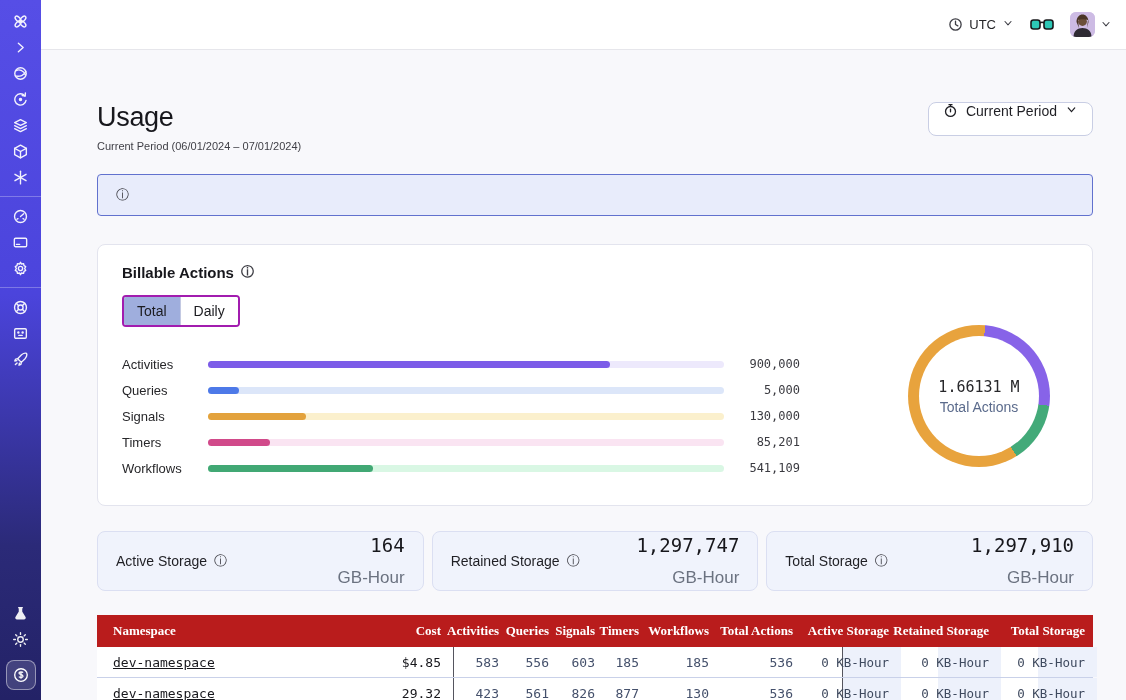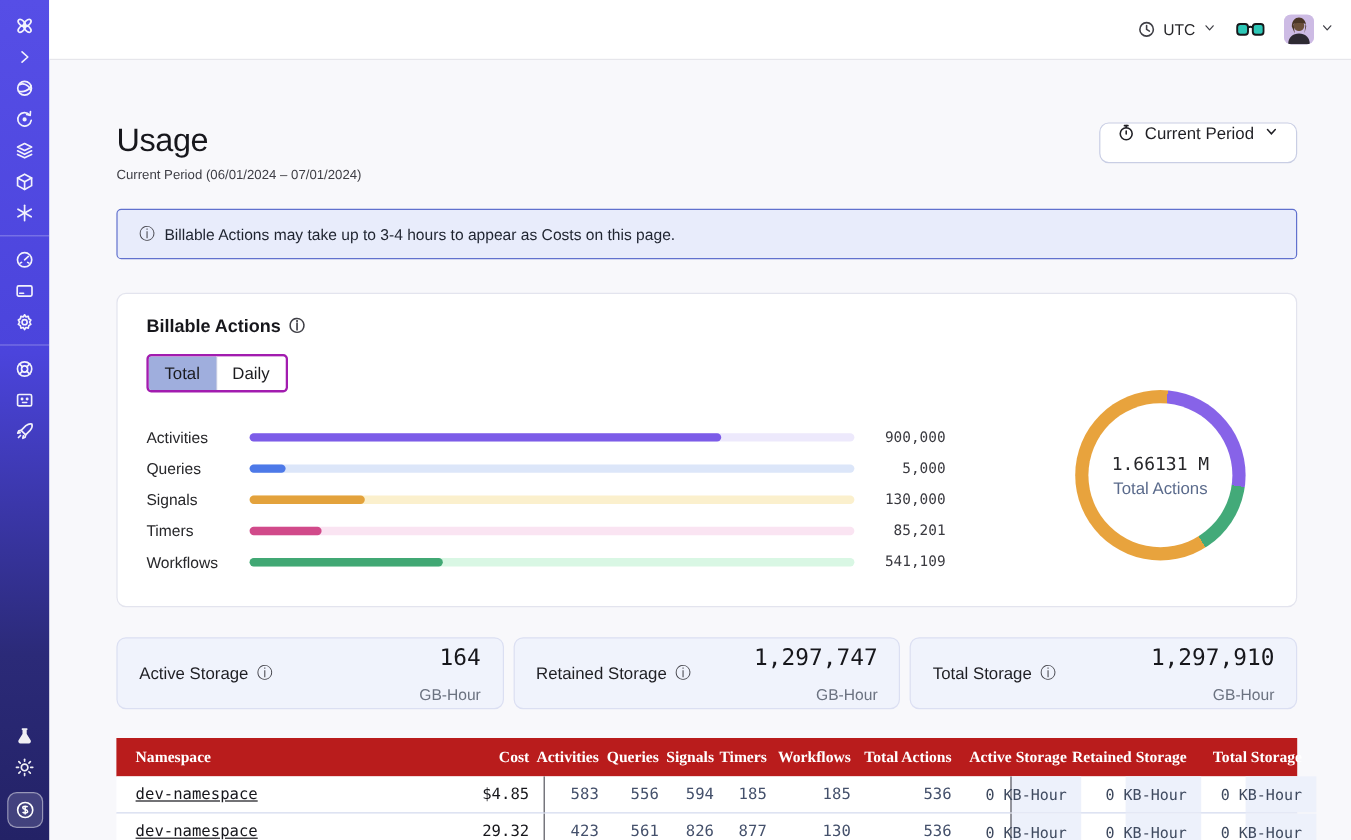--- a/index.html
+++ b/index.html
@@ -22,21 +22,21 @@
   
   .main { flex:1; display:flex; flex-direction:column; min-width:0; }
   .topbar { height:50px; background:#fff; border-bottom:1px solid #E6E6EB;
     display:flex; align-items:center; justify-content:flex-end; gap:16px; padding:0 14px; }
   .tz { display:flex; align-items:center; gap:6px; font-size:13px; color:#27272a; cursor:pointer; }
   .tz svg, .chev svg { stroke:#3f3f46; fill:none; stroke-width:1.4; stroke-linecap:round; stroke-linejoin:round; }
   .glasses { cursor:pointer; display:flex; }
   .avatar-wrap { display:flex; align-items:center; gap:5px; cursor:pointer; }
   .avatar { width:25px; height:25px; border-radius:6px; overflow:hidden; background:#D9CBEE; display:block; }
 
-  .content { flex:1; padding:0 45px 0 56px; overflow:hidden; }
+  .content { flex:1; padding:0 33px 0 56px; overflow:hidden; }
 
   .title-row { margin-top:52px; display:flex; align-items:flex-start; justify-content:space-between; }
   .page-title { font-size:27px; font-weight:500; letter-spacing:-.3px; color:#17171c; }
   .page-sub { margin-top:7px; font-size:11px; color:#3f3f46; }
   .period-btn { margin-top:0; height:34px; background:#fff; border:1px solid #C9CEE4; border-radius:8px;
     display:flex; gap:8px; padding:0 14px; font-size:14px; font-weight:500; color:#1f1f24; cursor:pointer; }
   .period-btn svg { stroke:#1f1f24; fill:none; stroke-width:1.4; stroke-linecap:round; }
 
   .banner { margin-top:22px; background:#E8ECFB; border:1px solid #6171CE; border-radius:4px;
     height:42px; display:flex; align-items:center; gap:8px; padding:0 18px; font-size:13px; color:#1f2430; }
@@ -64,21 +64,21 @@
   .donut-val { font-family:"DejaVu Sans Mono", monospace; font-size:15px; color:#27272a; }
   .donut-lab { font-size:14px; color:#5B6B8C; }
 
   
   .storage-row { margin-top:25px; display:flex; gap:8px; }
   .storage-card { flex:1; background:#F0F3FC; border:1px solid #DBDFF2; border-radius:8px; height:60px;
     display:flex; align-items:center; justify-content:space-between; padding:0 18px; }
   .storage-label { font-size:14px; color:#1f1f24; display:flex; align-items:center; gap:7px; }
   .storage-right { text-align:right; }
   .storage-value { font-family:"DejaVu Sans Mono", monospace; font-size:19px; color:#17171c; }
-  .storage-unit { font-size:13px; color:#6B7280; margin-top:12px; }
+  .storage-unit { font-size:17px; color:#6B7280; margin-top:12px; }
 
   
   .table { margin-top:24px; }
   .t-grid { display:grid; grid-template-columns:280px 76px 58px 50px 46px 44px 70px 84px 96px 100px 96px; }
   .t-head { background:#b91c1c; color:#fff; font-size:13px; font-weight:600;font-family:Liberation Serif, serif; }
   .t-head .t-cell { height:32px; display:flex; align-items:center; }
   .t-cell { padding:0 12px; display:flex; align-items:center; justify-content:flex-end; white-space:nowrap; }
   .t-cell.left { justify-content:flex-start; padding-left:16px; }
   .t-row { background:#fff; border-bottom:1px solid #C9D1E9; }
   .t-row .t-cell { height:30px; font-family:"DejaVu Sans Mono", monospace; font-size:13px; color:#44506B; }
@@ -270,21 +270,20 @@
             </svg>
           <span>Current Period</span>
           <svg width="13" height="13" viewBox="0 0 16 16" style="stroke:#1f1f24;fill:none;stroke-width:1.5">
               <polyline points="4,6 8,10.5 12,6"></polyline>
             </svg>
         </button>
       </div>
 
       <div class="banner">
         <span class="info-i">ⓘ</span>
-        <span>Billable Actions may take up to 3-4 hours to appear as Costs on this page.</span>
       </div>
 
       <section class="card">
         <div class="card-title">
           <span>Billable Actions</span>
           <span class="info-i">ⓘ</span>
         </div>
         <div class="tabs">
           <button class="tab active">Total</button>
           <button class="tab">Daily</button>
@@ -385,21 +384,21 @@
             <div class="t-cell">Total Storage</div>
           </div>
         <div id="table-body">
             <div class="t-grid t-row">
               <div class="t-cell left">
                 <span class="ns-link">dev-namespace</span>
               </div>
               <div class="t-cell cost">$4.85</div>
               <div class="t-cell sec-l">583</div>
               <div class="t-cell">556</div>
-              <div class="t-cell">594</div>
+              <div class="t-cell">603</div>
               <div class="t-cell">185</div>
               <div class="t-cell">185</div>
               <div class="t-cell">536</div>
               <div class="t-cell sec-l storage">0 KB-Hour</div>
               <div class="t-cell storage">0 KB-Hour</div>
               <div class="t-cell storage">0 KB-Hour</div>
             </div>
             <div class="t-grid t-row">
               <div class="t-cell left">
                 <span class="ns-link">dev-namespace</span>

